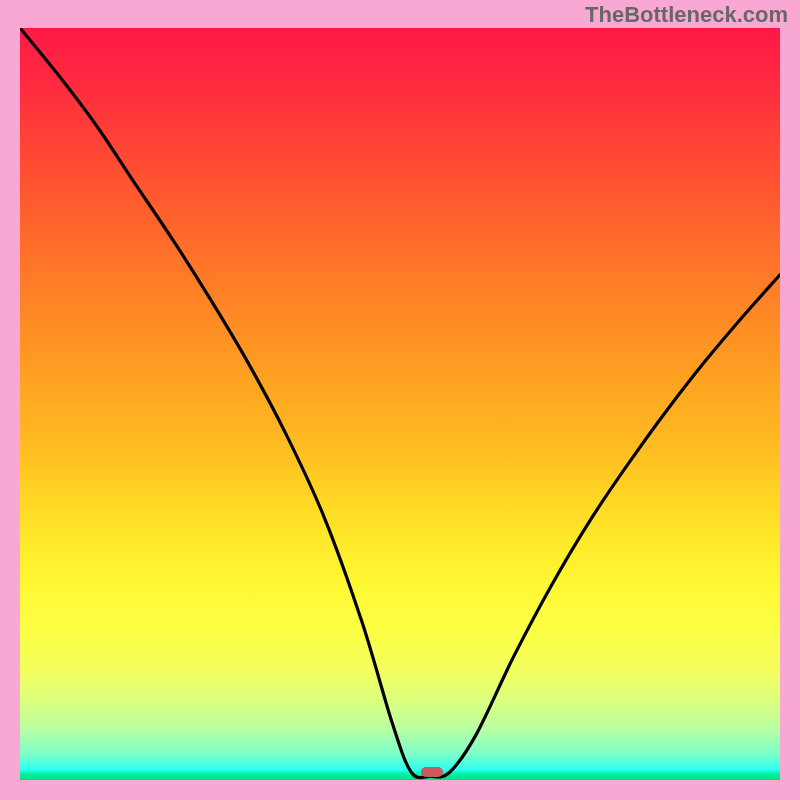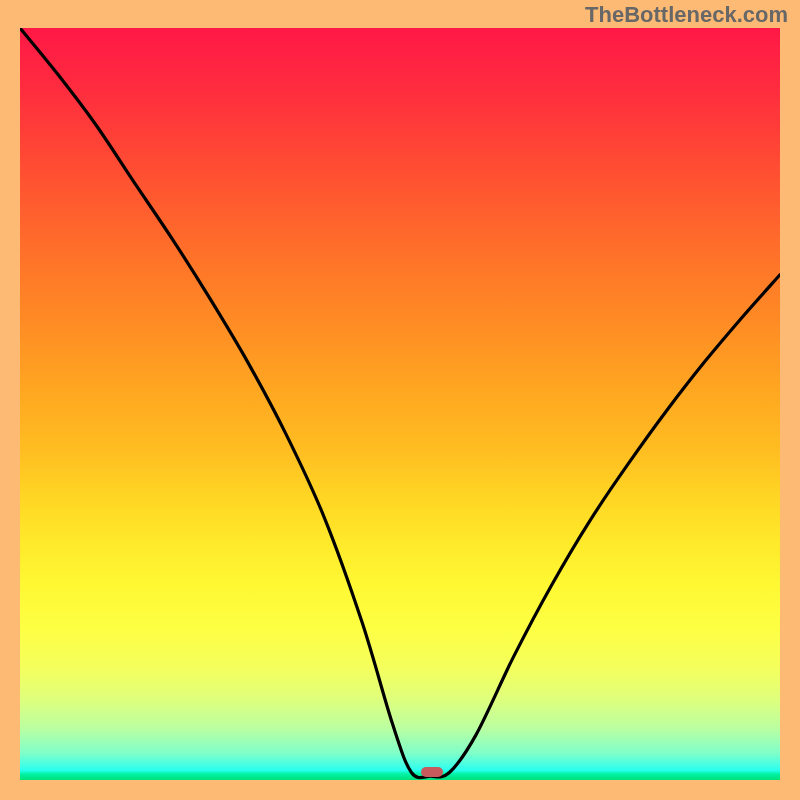--- a/index.html
+++ b/index.html
@@ -1,20 +1,20 @@
 <!DOCTYPE html>
 <html><head>
 <meta charset="utf-8">
 <style>
   * { margin: 0; padding: 0; box-sizing: border-box; }
   html, body { width: 800px; height: 800px; overflow: hidden; background: #000; }
   .frame {
     width: 800px;
     height: 800px;
-    background: #fdba74;
+    background: #f9a8d4;
     position: relative;
   }
   .watermark {
     position: absolute;
     top: 2px;
     right: 12px;
     font-family: Arial, Helvetica, sans-serif;
     font-size: 22px;
     color: #676767;
     letter-spacing: 0px;

